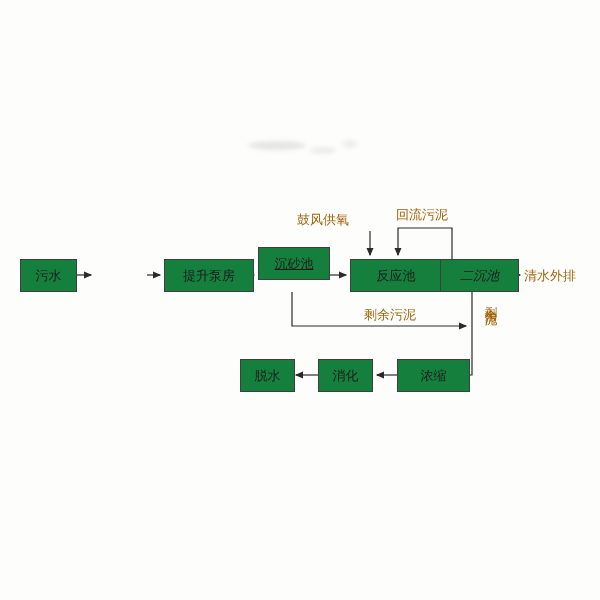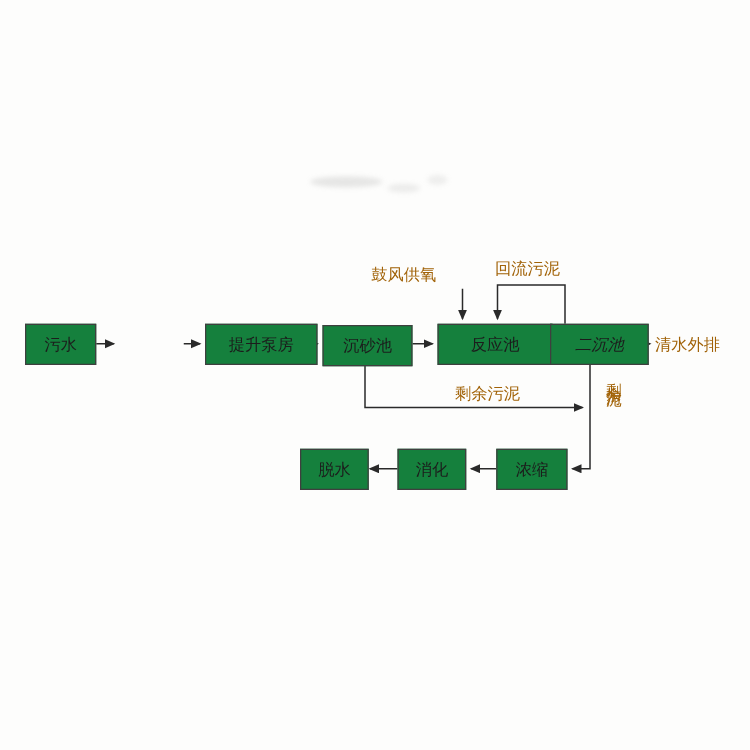--- a/index.html
+++ b/index.html
@@ -62,27 +62,27 @@
       <path d="M397,375 L377,375" marker-end="url(#arw)"></path>
       <path d="M318,375 L296,375" marker-end="url(#arw)"></path>
     </g>
   </svg>
 
   <div class="pbox" style="left:20px;top:259px;width:57px;">污水</div>
 
 
   <div class="pbox" style="left:164px;top:259px;width:90px;">提升泵房</div>
 
-  <div class="pbox" style="left:258px;top:260px;width:72px;">沉砂池</div>
+  <div class="pbox" style="left:258px;top:247px;width:72px;text-decoration:underline;">沉砂池</div>
 
   <div class="pbox" style="left:350px;top:259px;width:92px;">反应池</div>
 
   <div class="pbox" style="left:440px;top:259px;width:79px;font-style:italic;">二沉池</div>
 
-  <div class="pbox" style="left:397px;top:359px;width:57px;">浓缩</div>
+  <div class="pbox" style="left:397px;top:359px;width:73px;">浓缩</div>
 
   <div class="pbox" style="left:318px;top:359px;width:55px;">消化</div>
 
   <div class="pbox" style="left:240px;top:359px;width:55px;">脱水</div>
 
   <div class="flabel" style="left:297px;top:211px;">鼓风供氧</div>
 
   <div class="flabel" style="left:396px;top:206px;">回流污泥</div>
 
   <div class="flabel" style="left:364px;top:306px;">剩余污泥</div>

